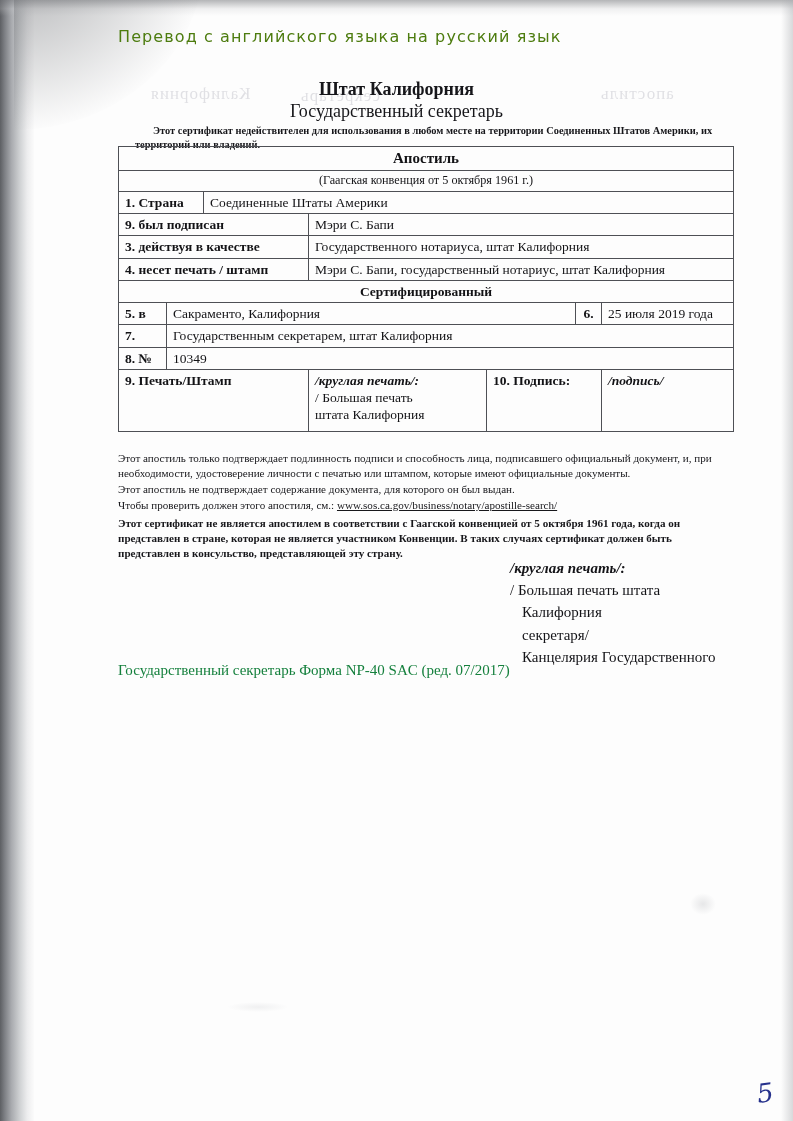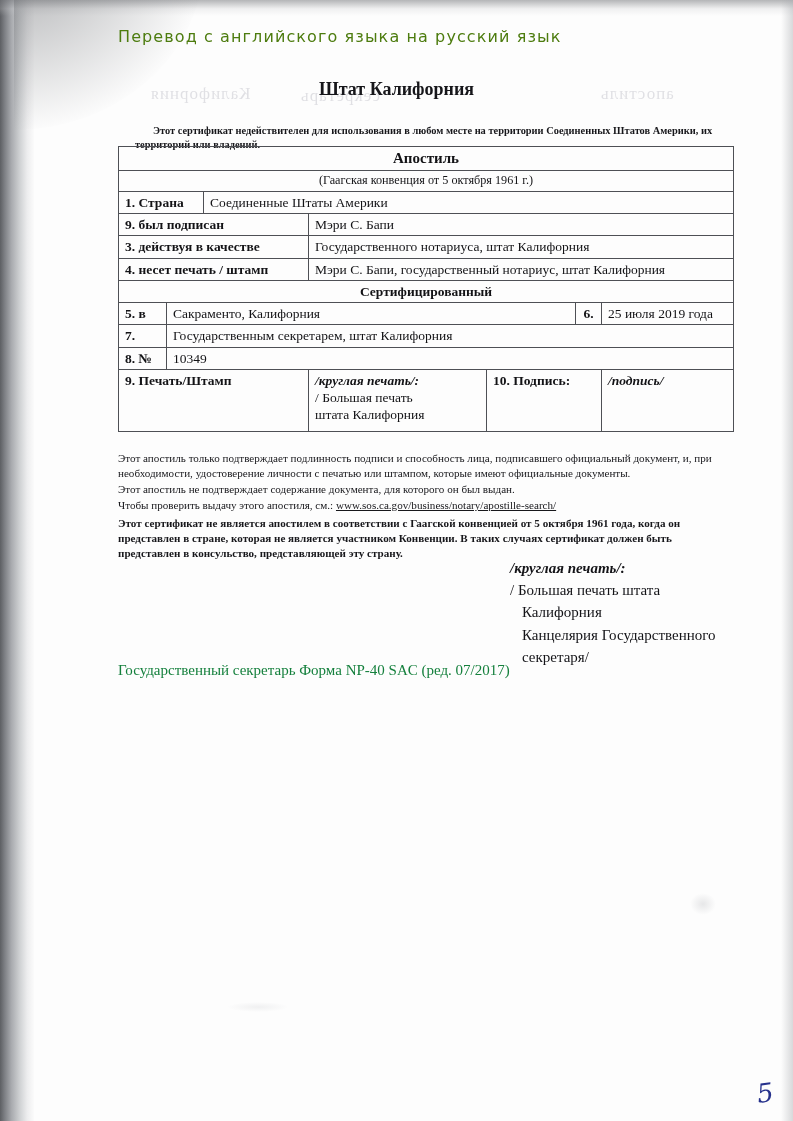--- a/index.html
+++ b/index.html
@@ -187,20 +187,21 @@
   <div class="bleed" style="left:600px; top:84px; font-size:17px;">апостиль</div>
 
   <div class="smudge" style="left:690px; top:893px; width:26px; height:22px;
               background: radial-gradient(ellipse, rgba(150,152,158,0.22), rgba(255,255,255,0) 70%);"></div>
   <div class="smudge" style="left:228px; top:1002px; width:60px; height:10px;
               background: radial-gradient(ellipse, rgba(160,162,168,0.14), rgba(255,255,255,0) 72%);"></div>
 
   <div class="translation-note">Перевод с английского языка на русский язык</div>
 
   <div class="doc-title line1">Штат Калифорния</div>
+  <div class="doc-title line2">Государственный секретарь</div>
   <div class="disclaimer">Этот сертификат недействителен для использования в любом месте на территории Соединенных Штатов Америки, их территорий или владений.</div>
 
   <table class="apostille">
     <colgroup>
       <col style="width:48px">
       <col style="width:37px">
       <col style="width:105px">
       <col style="width:112px">
       <col style="width:66px">
       <col style="width:89px">
@@ -256,29 +257,29 @@
         </td>
         <td colspan="2" class="bold">10. Подпись:</td>
         <td class="ital">/подпись/</td>
       </tr>
     </tbody>
   </table>
 
   <div class="notes">
     <p>Этот апостиль только подтверждает подлинность подписи и способность лица, подписавшего официальный документ, и, при необходимости, удостоверение личности с печатью или штампом, которые имеют официальные документы.</p>
     <p>Этот апостиль не подтверждает содержание документа, для которого он был выдан.</p>
-    <p><span>Чтобы проверить выдачу этого апостиля, см.: </span><span class="url">www.sos.ca.gov/business/notary/apostille-search/</span></p>
+    <p><span>Чтобы проверить должен этого апостиля, см.: </span><span class="url">www.sos.ca.gov/business/notary/apostille-search/</span></p>
     <p class="strong">Этот сертификат не является апостилем в соответствии с Гаагской конвенцией от 5 октября 1961 года, когда он представлен в стране, которая не является участником Конвенции. В таких случаях сертификат должен быть представлен в консульство, представляющей эту страну.</p>
   </div>
 
   <div class="seal-note">
     <div class="it">/круглая печать/:</div>
     <div>/ Большая печать штата</div>
     <div class="indent1">Калифорния</div>
+    <div class="indent1">секретаря/</div>
     <div class="indent1">Канцелярия Государственного</div>
-    <div class="indent1">секретаря/</div>
   </div>
 
   <div class="form-footer">Государственный секретарь Форма NP-40 SAC (ред. 07/2017)</div>
 
   <div class="pagenum" style="color: rgb(38, 49, 140);">5</div>
 
 </div>
 
 </body></html>

